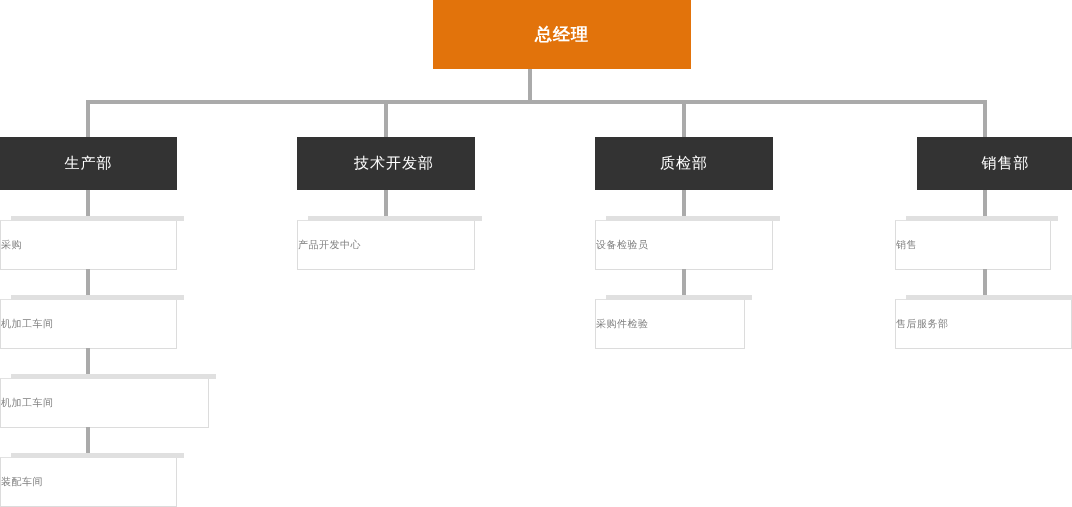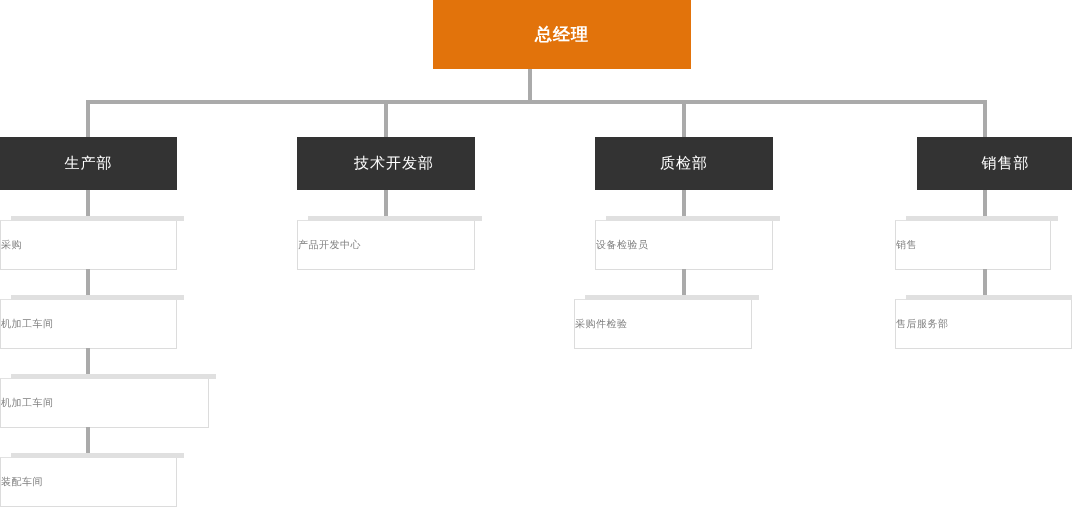--- a/index.html
+++ b/index.html
@@ -154,21 +154,21 @@
   <div class="node-dept" style="left:595px; width:178px;">
     <span class="node-label">质检部</span>
   </div>
 
   <div class="conn conn-v" style="left:682px; top:190px; height:31px;"></div>
   <div class="node-child" style="left:595px; top:220px; width:178px;">
     <span class="node-label">设备检验员</span>
   </div>
 
   <div class="conn conn-v" style="left:682px; top:269px; height:31px;"></div>
-  <div class="node-child" style="left:574px; top:299px; width:178px;">
+  <div class="node-child" style="left:595px; top:299px; width:150px;">
     <span class="node-label">采购件检验</span>
   </div>
 
   <div class="node-dept" style="left:895px; width:177px;margin-left:22px;">
     <span class="node-label">销售部</span>
   </div>
 
   <div class="conn conn-v" style="left:983px; top:190px; height:31px;"></div>
   <div class="node-child" style="left:895px; top:220px; width:156px;">
     <span class="node-label">销售</span>

